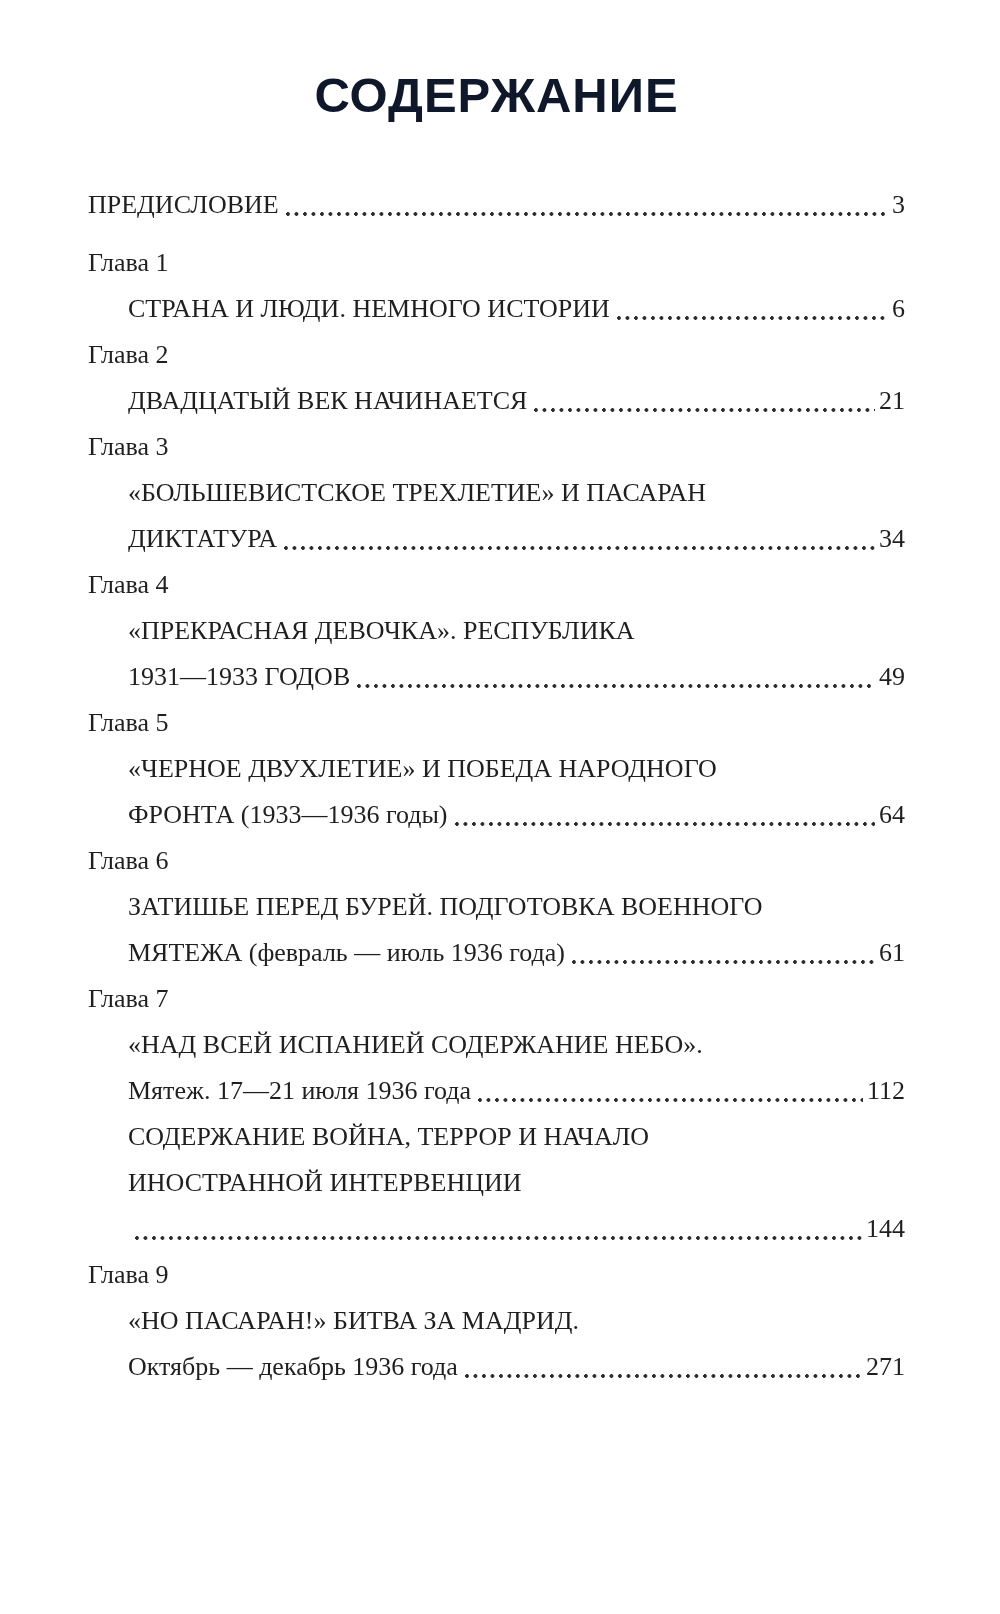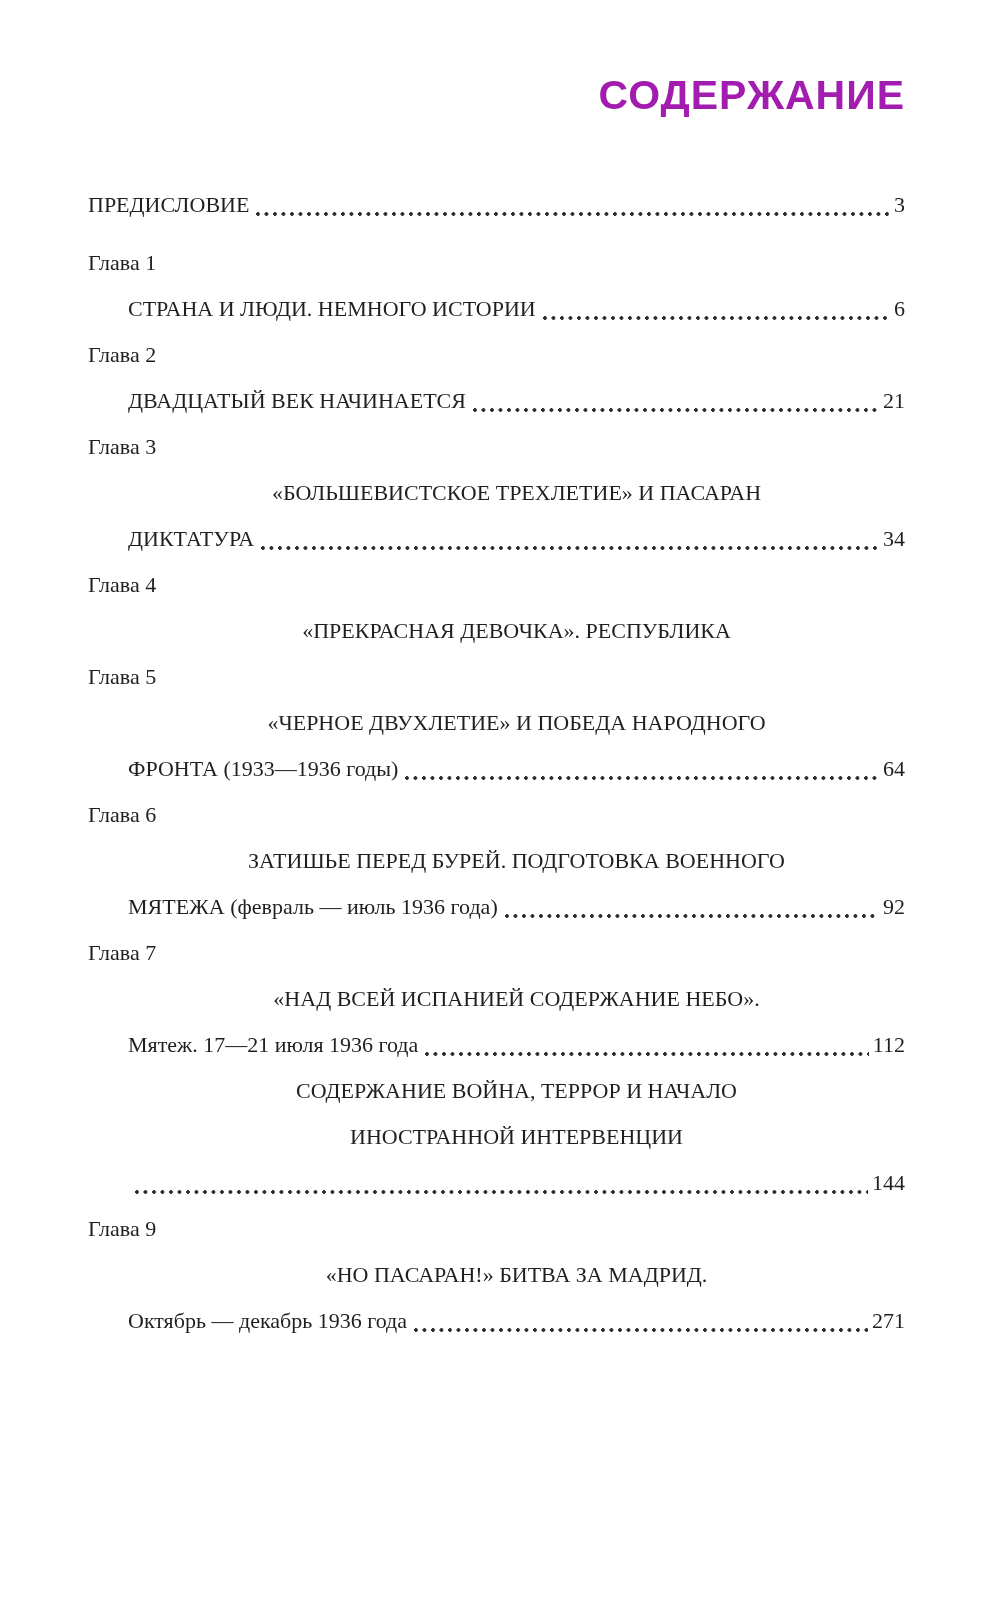--- a/index.html
+++ b/index.html
@@ -17,45 +17,44 @@
   .sheet {
     box-sizing: border-box;
     width: 1000px;
     height: 1614px;
     padding: 72px 95px 0 88px;
     background: #ffffff;
   }
   .page-title {
     font-family: "Liberation Sans", "DejaVu Sans", sans-serif;
     font-weight: bold;
-    font-size: 41px;
+    font-size: 49px;
     letter-spacing: 1px;
-    text-align: right;
-    color: #a21caf;
+    text-align: center;
+    color: #0f172a;
     height: 46px;
     line-height: 46px;
     margin: 0 0 60px 0;
   }
   .toc {
     width: 100%;
   }
   .row {
     display: flex;
     align-items: flex-end;
     height: 46px;
-    font-size: 22px;
+    font-size: 26px;
     line-height: 38px;
     white-space: nowrap;
   }
   .row .text {
     flex: 0 0 auto;
   }
   .indent {
     padding-left: 40px;
-    justify-content: center;
   }
   .preface {
     margin-bottom: 12px;
   }
   .dots {
     flex: 1 1 auto;
     min-width: 18px;
     height: 4px;
     align-self: flex-end;
     margin: 0 4px 8px 7px;
@@ -120,20 +119,25 @@
       </div>
     </div>
 
     <div>
       <div class="row">
         <span class="text">Глава 4</span>
       </div>
       <div class="row indent">
         <span class="text">«ПРЕКРАСНАЯ ДЕВОЧКА». РЕСПУБЛИКА</span>
       </div>
+      <div class="row indent">
+        <span class="text">1931—1933 ГОДОВ</span>
+        <span class="dots"></span>
+        <span class="pagenum">49</span>
+      </div>
     </div>
 
     <div>
       <div class="row">
         <span class="text">Глава 5</span>
       </div>
       <div class="row indent">
         <span class="text">«ЧЕРНОЕ ДВУХЛЕТИЕ» И ПОБЕДА НАРОДНОГО</span>
       </div>
       <div class="row indent">
@@ -146,21 +150,21 @@
     <div>
       <div class="row">
         <span class="text">Глава 6</span>
       </div>
       <div class="row indent">
         <span class="text">ЗАТИШЬЕ ПЕРЕД БУРЕЙ. ПОДГОТОВКА ВОЕННОГО</span>
       </div>
       <div class="row indent">
         <span class="text">МЯТЕЖА (февраль — июль 1936 года)</span>
         <span class="dots"></span>
-        <span class="pagenum">92</span>
+        <span class="pagenum">61</span>
       </div>
     </div>
 
     <div>
       <div class="row">
         <span class="text">Глава 7</span>
       </div>
       <div class="row indent">
         <span class="text">«НАД ВСЕЙ ИСПАНИЕЙ СОДЕРЖАНИЕ НЕБО».</span>
       </div>

